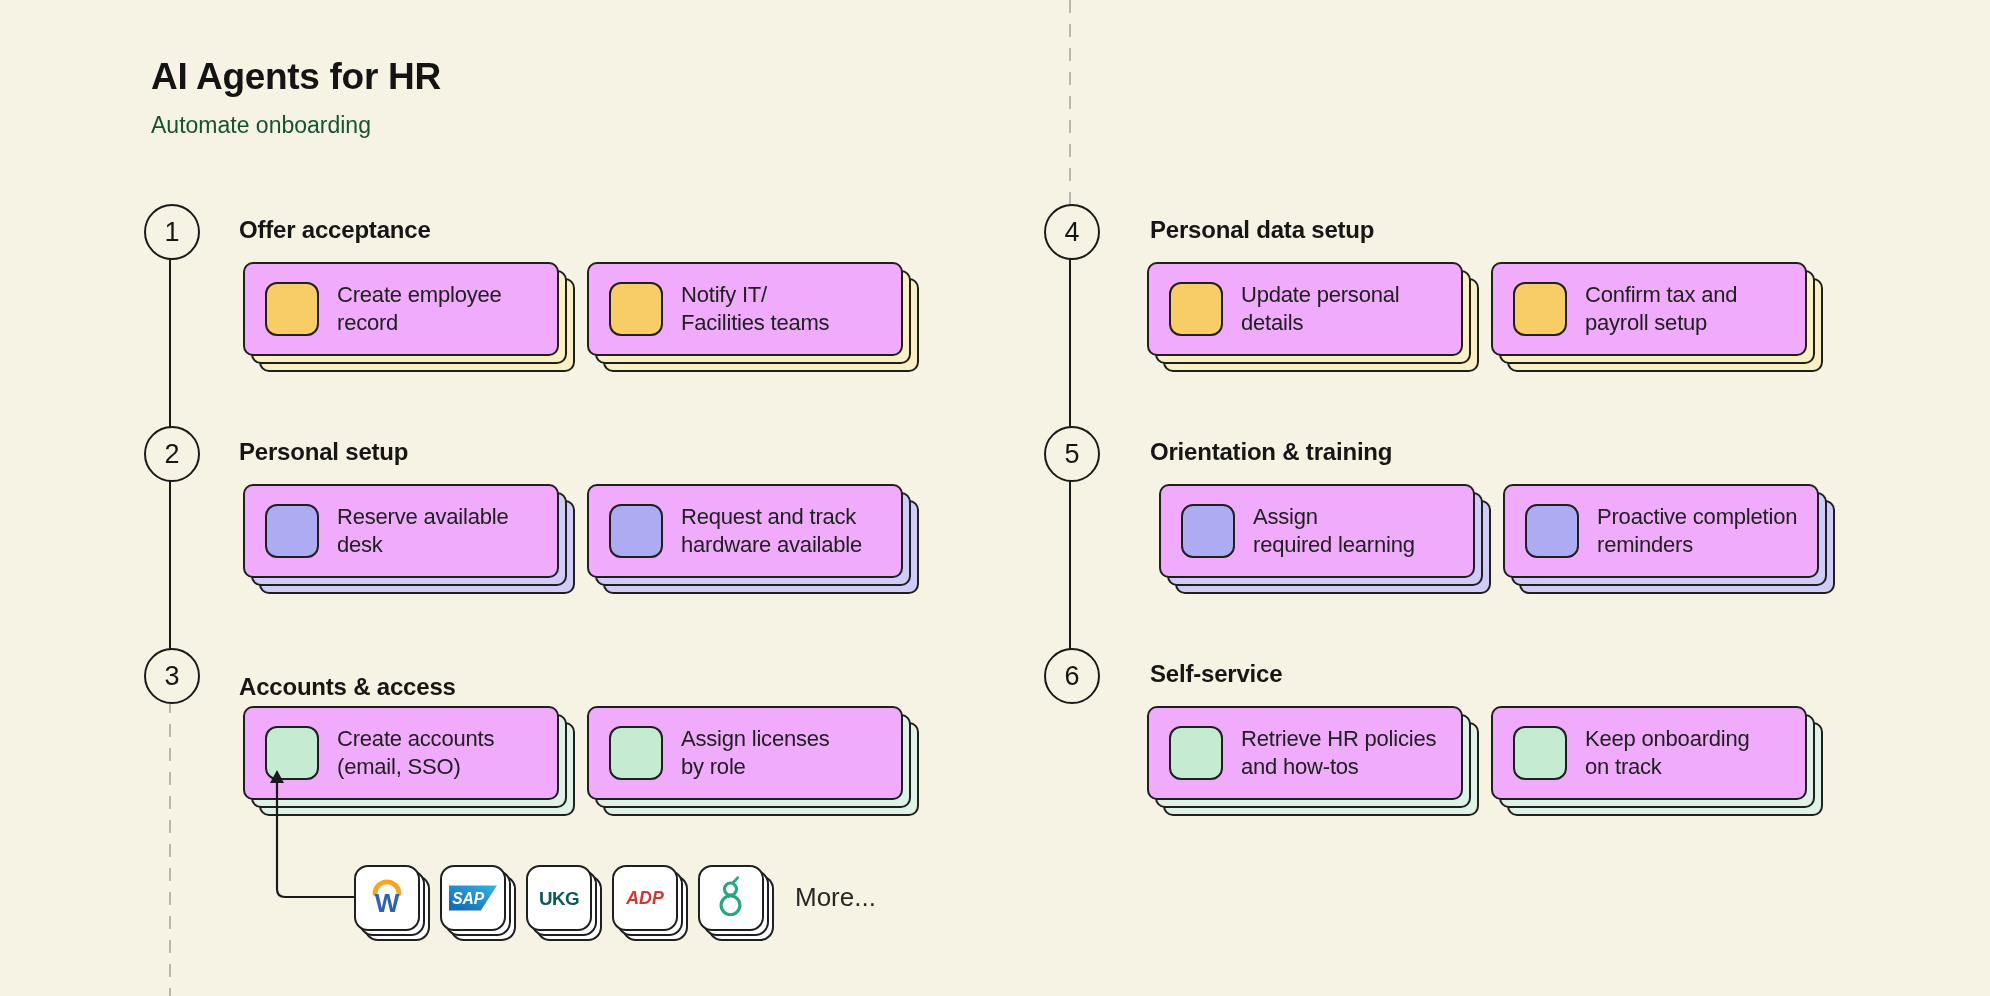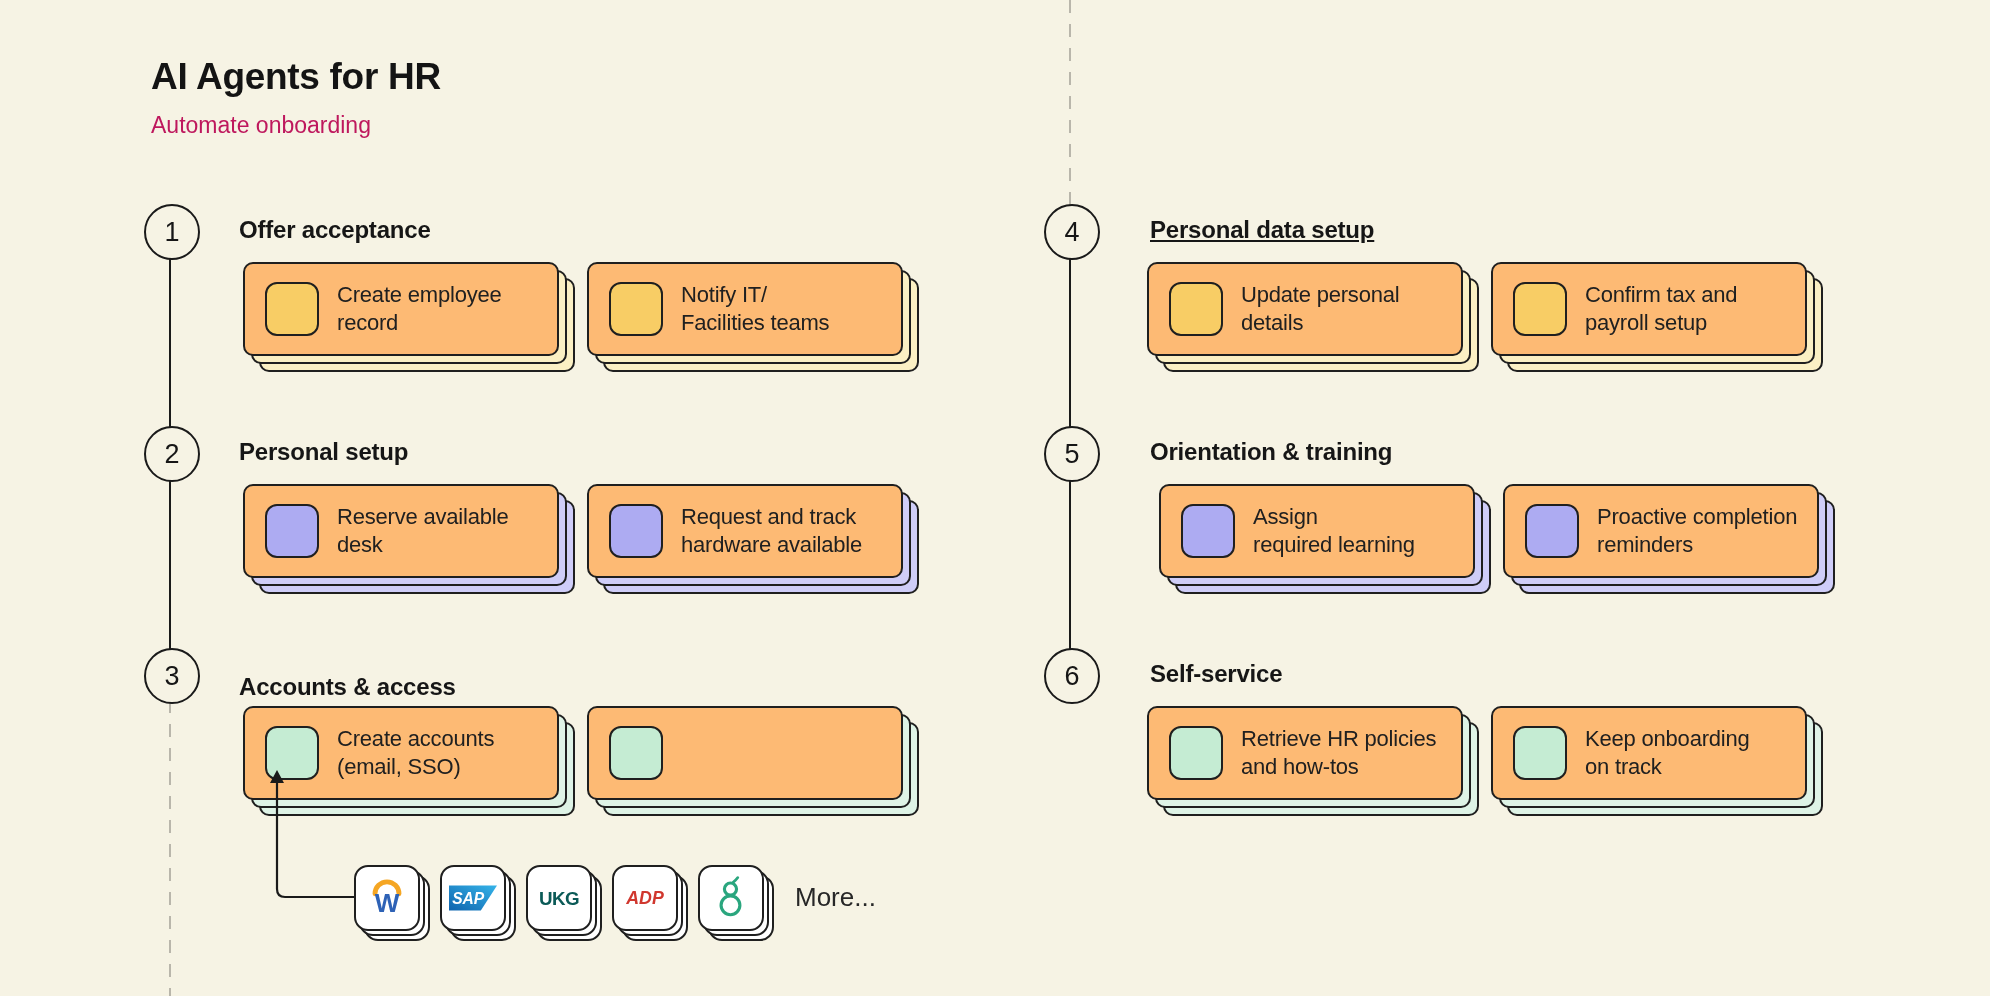--- a/index.html
+++ b/index.html
@@ -4,42 +4,42 @@
 <style>
   html,body{margin:0;padding:0;background:#f6f3e4;}
   .canvas{
     position:relative;width:1990px;height:996px;overflow:hidden;
     background:#f6f3e4;
     font-family:"Liberation Sans","DejaVu Sans",sans-serif;
     color:#1c1c1c;
   }
   
   .page-title{position:absolute;left:151px;top:56px;margin:0;font-size:37px;font-weight:bold;color:#141414;letter-spacing:-0.3px;}
-  .page-subtitle{position:absolute;left:151px;top:112px;margin:0;font-size:23px;font-weight:normal;color:#be185d;}
+  .page-subtitle{position:absolute;left:151px;top:112px;margin:0;font-size:23px;font-weight:normal;color:#14532d;}
   
   .rail{position:absolute;width:2.4px;z-index:1;}
   .rail.solid{background:#1a1a1a;}
   .rail.dashed{background:repeating-linear-gradient(to bottom,#b9b6ab 0,#b9b6ab 13px,transparent 13px,transparent 24px);}
   
   .num-circle{
     position:absolute;width:52px;height:52px;border-radius:50%;
     border:2.2px solid #1a1a1a;background:#f6f3e4;z-index:2;
     display:flex;align-items:center;justify-content:center;
     font-size:27px;color:#161616;
   }
   .step-title{position:absolute;margin:0;font-size:24px;font-weight:bold;color:#161616;z-index:2;line-height:30px;letter-spacing:-0.2px;}
   
   .cards{position:absolute;display:flex;gap:28px;z-index:2;}
   .card-stack{position:relative;width:316px;height:94px;}
   .card-stack .layer{position:absolute;inset:0;border:2px solid #1f1f1f;border-radius:10px;}
   .card-stack .l2{transform:translate(16px,16px);}
   .card-stack .l1{transform:translate(8px,8px);}
   .card-front{
     position:absolute;inset:0;border:2px solid #1f1f1f;border-radius:10px;
-    background:#fdba74;display:flex;align-items:center;
+    background:#f0abfc;display:flex;align-items:center;
   }
   .chip{flex:0 0 auto;width:50px;height:50px;margin-left:20px;border-radius:12px;border:2px solid #1f1f1f;}
   .card-label{margin-left:18px;font-size:22px;line-height:28px;color:#202020;white-space:pre-line;letter-spacing:-0.2px;}
   
   .p-yellow .chip{background:#f8cd65;}
   .p-yellow .layer{background:#fbf0c4;}
   .p-purple .chip{background:#adabf2;}
   .p-purple .layer{background:#cfcdf8;}
   .p-green .chip{background:#c5ecd3;}
   .p-green .layer{background:#def3e6;}
@@ -132,28 +132,30 @@
         <span class="chip"></span>
         <span class="card-label">Create accounts
 (email, SSO)</span>
       </div>
     </div>
     <div class="card-stack">
       <div class="layer l2"></div>
       <div class="layer l1"></div>
       <div class="card-front">
         <span class="chip"></span>
+        <span class="card-label">Assign licenses
+by role</span>
       </div>
     </div>
   </div>
 
   <div class="num-circle" style="left:1044px;top:204px;">
       <span>4</span>
     </div>
-  <h2 class="step-title" style="left:1150px;top:215px;text-decoration:underline;">Personal data setup</h2>
+  <h2 class="step-title" style="left:1150px;top:215px;">Personal data setup</h2>
   <div class="cards p-yellow" style="left:1147px;top:262px;">
     <div class="card-stack">
       <div class="layer l2"></div>
       <div class="layer l1"></div>
       <div class="card-front">
         <span class="chip"></span>
         <span class="card-label">Update personal
 details</span>
       </div>
     </div>

